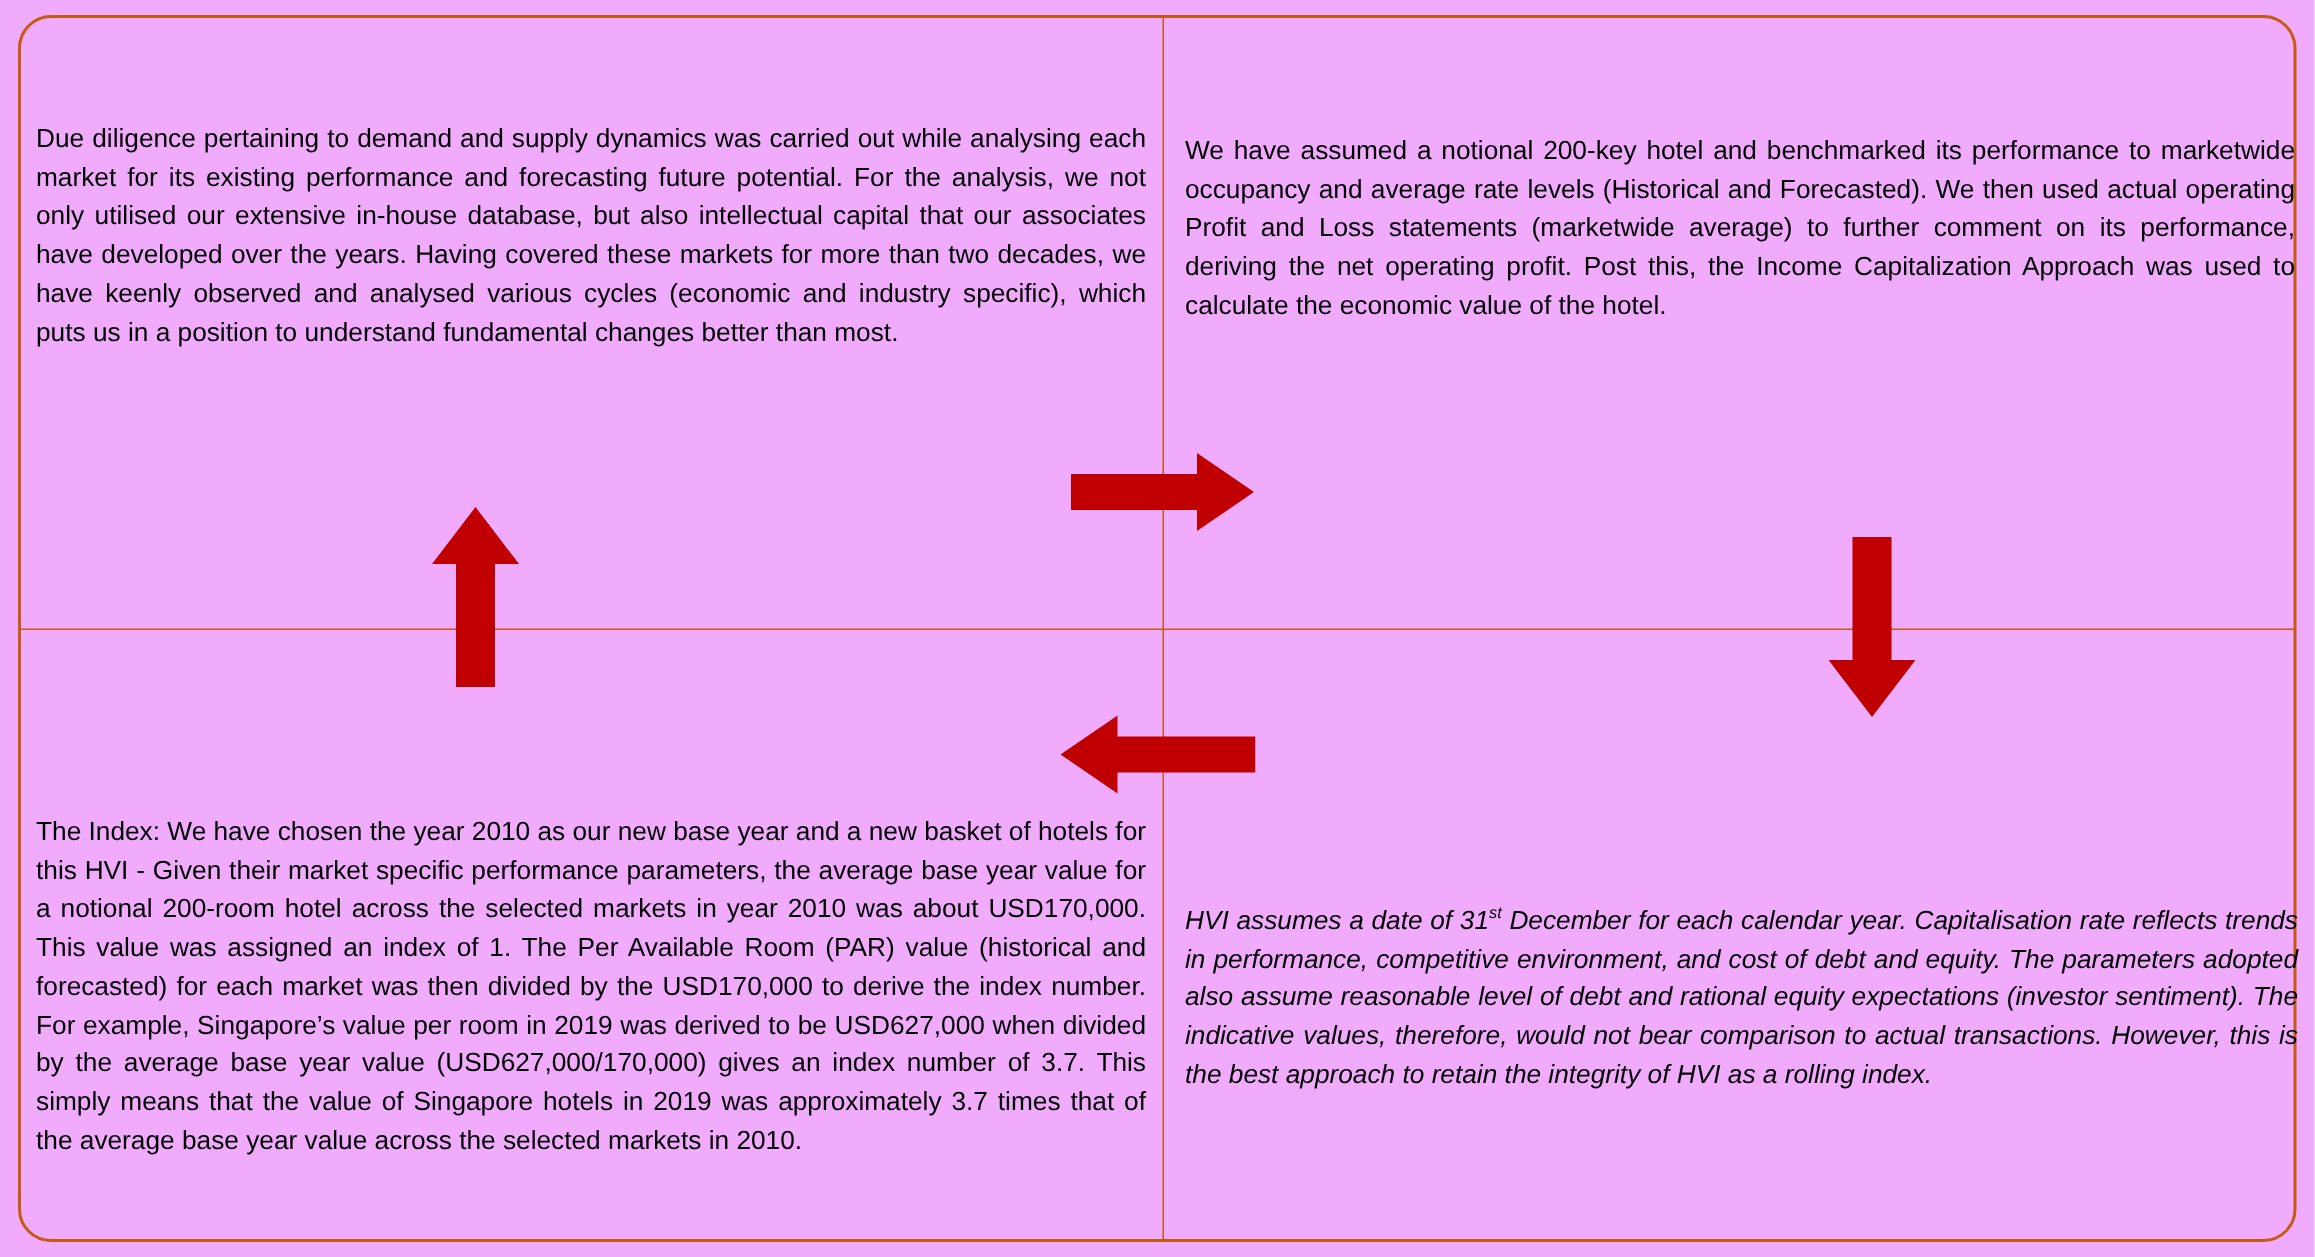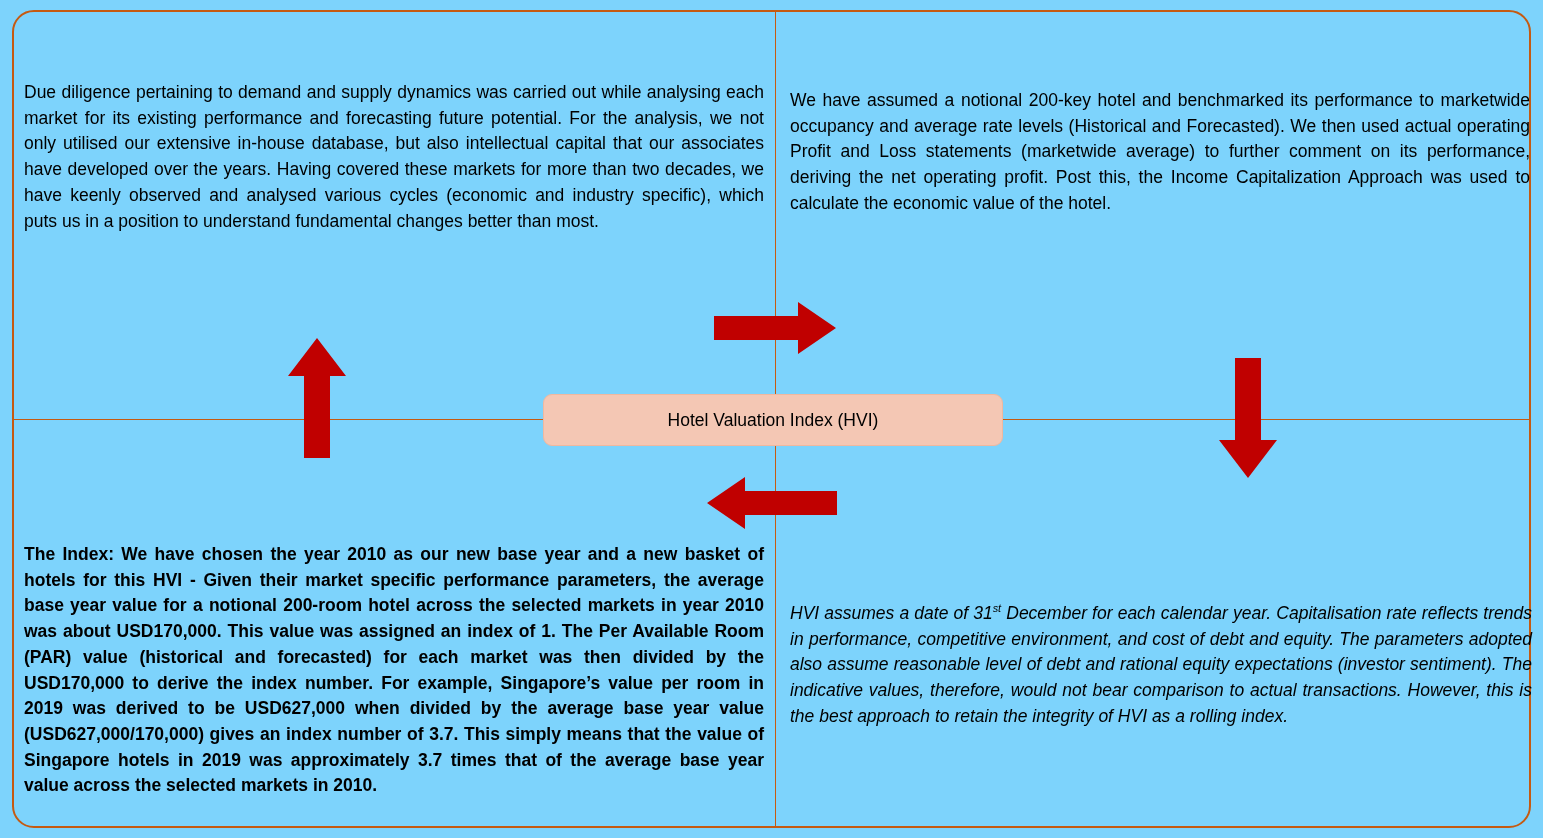--- a/index.html
+++ b/index.html
@@ -7,21 +7,21 @@
     padding: 0;
     background: #ffffff;
   }
   body {
     font-family: "Liberation Sans", sans-serif;
   }
   #canvas {
     position: relative;
     width: 1543px;
     height: 838px;
-    background: #7dd3fc;
+    background: #f0abfc;
     overflow: hidden;
   }
   
   .frame {
     position: absolute;
     left: 12px;
     top: 10px;
     width: 1519px;
     height: 818px;
     border: 2px solid #C55A11;
@@ -63,21 +63,20 @@
   }
   .quad-tr {
     left: 790px;
     top: 88px;
     width: 740px;
   }
   .quad-bl {
     left: 24px;
     top: 542px;
     width: 740px;
-    font-weight: bold;
   }
   .quad-br {
     left: 790px;
     top: 601px;
     width: 742px;
     font-style: italic;
   }
   sup {
     font-size: 0.62em;
     vertical-align: super;
@@ -115,23 +114,20 @@
   <div class="divider-h"></div>
 
   <div class="quad quad-tl">Due diligence pertaining to demand and supply dynamics was carried out while analysing each market for its existing performance and forecasting future potential. For the analysis, we not only utilised our extensive in-house database, but also intellectual capital that our associates have developed over the years. Having covered these markets for more than two decades, we have keenly observed and analysed various cycles (economic and industry specific), which puts us in a position to understand fundamental changes better than most.</div>
 
   <div class="quad quad-tr">We have assumed a notional 200-key hotel and benchmarked its performance to marketwide occupancy and average rate levels (Historical and Forecasted). We then used actual operating Profit and Loss statements (marketwide average) to further comment on its performance, deriving the net operating profit. Post this, the Income Capitalization Approach was used to calculate the economic value of the hotel.</div>
 
   <div class="quad quad-bl">The Index: We have chosen the year 2010 as our new base year and a new basket of hotels for this HVI - Given their market specific performance parameters, the average base year value for a notional 200-room hotel across the selected markets in year 2010 was about USD170,000. This value was assigned an index of 1. The Per Available Room (PAR) value (historical and forecasted) for each market was then divided by the USD170,000 to derive the index number. For example, Singapore’s value per room in 2019 was derived to be USD627,000 when divided by the average base year value (USD627,000/170,000) gives an index number of 3.7. This simply means that the value of Singapore hotels in 2019 was approximately 3.7 times that of the average base year value across the selected markets in 2010.</div>
 
   <div class="quad quad-br"><span>HVI assumes a date of 31</span><sup>st</sup><span> December for each calendar year. Capitalisation rate reflects trends in performance, competitive environment, and cost of debt and equity. The parameters adopted also assume reasonable level of debt and rational equity expectations (investor sentiment). The indicative values, therefore, would not bear comparison to actual transactions. However, this is the best approach to retain the integrity of HVI as a rolling index.</span></div>
 
-  <div class="center-pill">
-    <span>Hotel Valuation Index (HVI)</span>
-  </div>
 
   <div class="arrow" style="left:288px; top:338px;">
     <svg width="58" height="120" viewBox="0 0 58 120">
       <polygon points="29,0 58,38 42,38 42,120 16,120 16,38 0,38" fill="#C00000"></polygon>
     </svg>
   </div>
 
   <div class="arrow" style="left:714px; top:302px;">
     <svg width="122" height="52" viewBox="0 0 122 52">
       <polygon points="0,14 84,14 84,0 122,26 84,52 84,38 0,38" fill="#C00000"></polygon>

